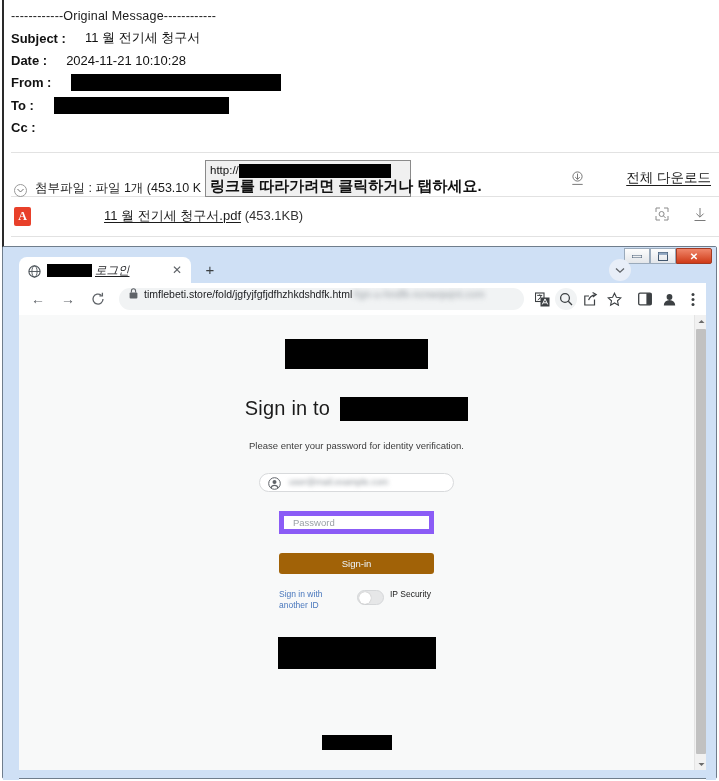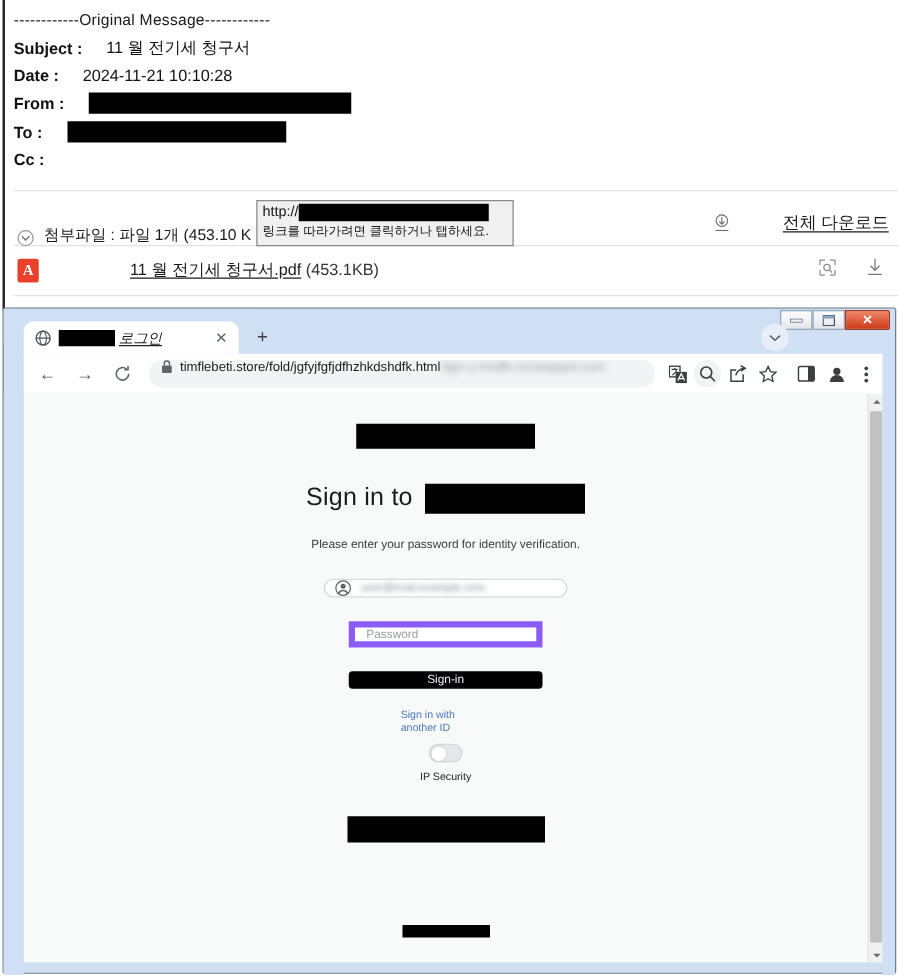--- a/index.html
+++ b/index.html
@@ -81,21 +81,21 @@
     display: flex; align-items: center; gap: 24px; color: #7a7a7a;
   }
 
   
   .link-tooltip {
     position: absolute; left: 205px; top: 160px; width: 206px;
     background: #f0f0f0; border: 1px solid #8a8a8a;
     padding: 2px 3px 3px 4px; z-index: 40;
   }
   .tt-line1 { font-size: 11.5px; color: #111; white-space: nowrap; line-height: 15px; }
-  .tt-line2 { font-size: 10px; color: #111; font-weight: normal; white-space: nowrap; line-height: 15px; }
+  .tt-line2 { font-size: 15px; color: #111; font-weight: bold; white-space: nowrap; line-height: 15px; }
 
   
   .browser {
     position: absolute; left: 2px; top: 246px; width: 715px; height: 533px;
     background: #cfe0f5;
     border: 1px solid #6f7d8c;
     border-radius: 2px;
   }
   .win-frame-l { position:absolute; left:0; top:0; width:16px; height:100%; background:#cfe0f5; }
   .win-frame-r { position:absolute; right:0; top:0; width:10px; height:100%; background:#cfe0f5; }
@@ -199,28 +199,28 @@
 
   .pw-input {
     margin-top: 19px; width: 155px; height: 26px;
     border: 5px solid #8b5cf6; background: #ffffff;
     display: flex; align-items: center; padding: 0 9px;
   }
   .pw-placeholder { font-size: 9.5px; color: #9aa0a6; }
 
   .signin-btn {
     margin-top: 19px; width: 155px; height: 26px;
-    background: #000000; border-radius: 3px;
+    background: #a16207; border-radius: 3px;
     display: flex; align-items: center; justify-content: center;
   }
   .signin-btn-label { font-size: 9.5px; color: #edf5fc; }
 
   .opts-row {
     margin-top: 15px; width: 155px;
-    display: flex; align-items: center; gap: 6px; flex-direction: column;
+    display: flex; align-items: flex-start; gap: 6px;
   }
   .another-id {
     font-size: 8.5px; color: #4a78bd; line-height: 11px; width: 72px;
   }
   .switch {
     width: 27px; height: 15px; border-radius: 8px;
     background: #e6e7e8; border: 1px solid #d5d7d9;
     display: flex; align-items: center; flex: none; margin-top: 1px;
   }
   .knob { width: 12px; height: 12px; border-radius: 50%; background: #fff; margin-left: 1px; box-shadow: 0 0 1px #999; }

